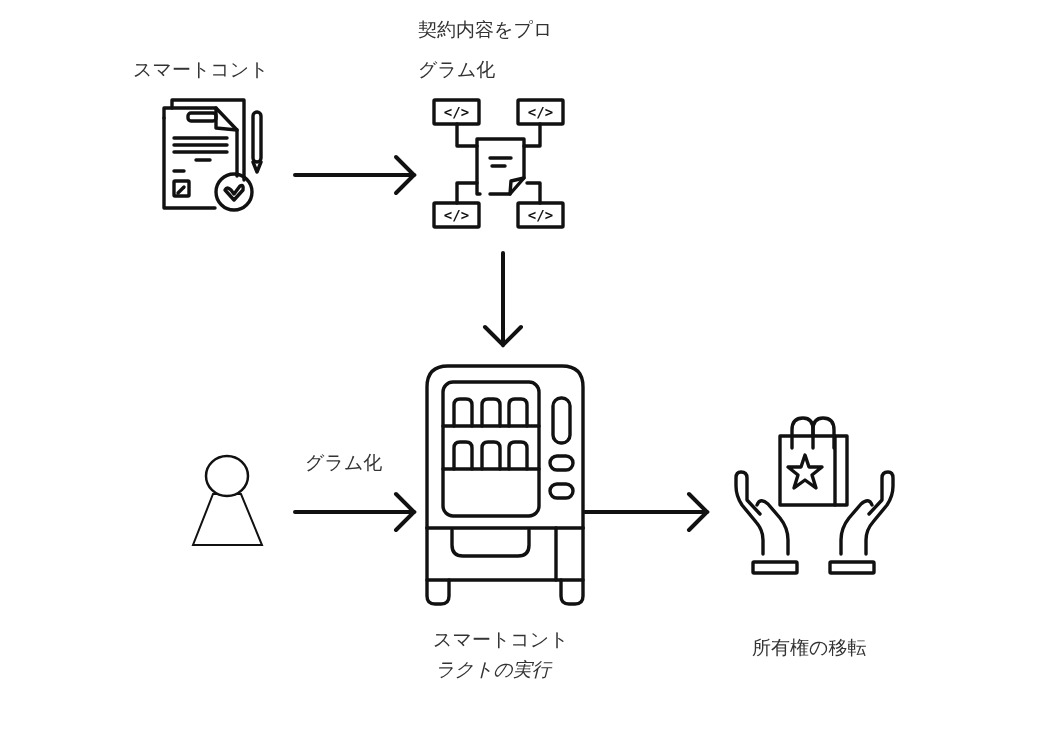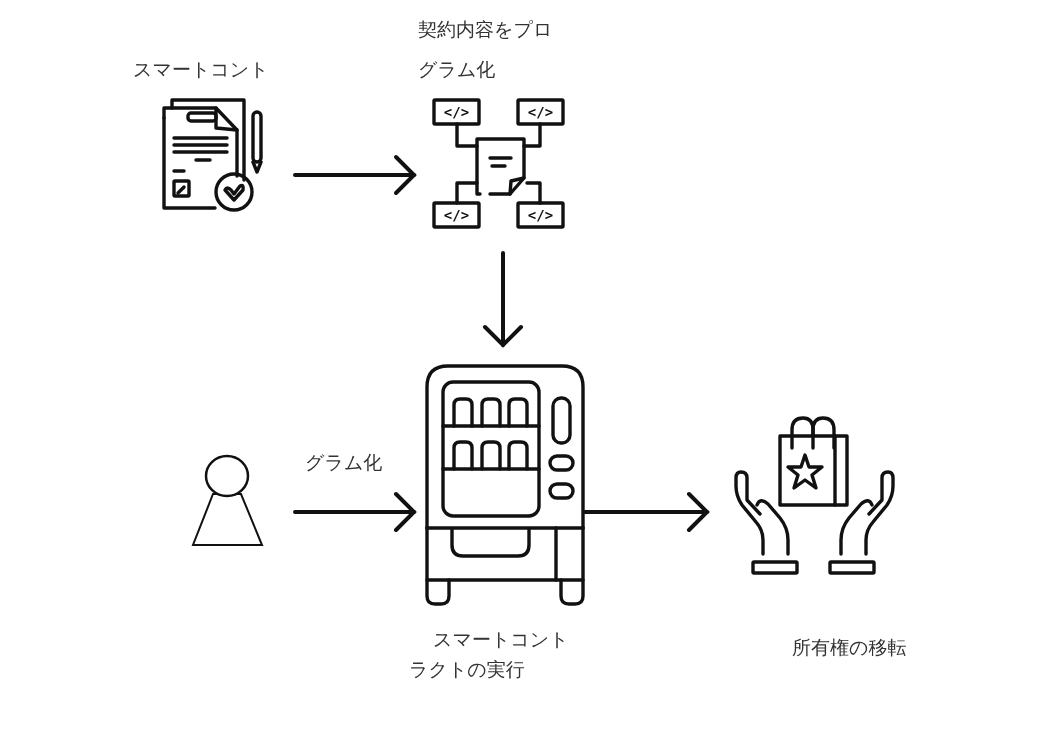--- a/index.html
+++ b/index.html
@@ -12,22 +12,22 @@
   .ctext { font-family: "DejaVu Sans Mono", "Liberation Mono", monospace; font-size: 14px; font-weight: bold; fill: #111111; }
 </style>
 </head>
 <body>
 
 <div class="label" style="left:133px; top:54px;">スマートコント</div>
 <div class="label" style="left:418px; top:14px;">契約内容をプロ</div>
 <div class="label" style="left:418px; top:54px;">グラム化</div>
 <div class="label" style="left:305px; top:447px;">グラム化</div>
 <div class="label" style="left:433px; top:624px;text-align:right;">スマートコント</div>
-<div class="label" style="left:409px; top:654px;">ラクトの実行</div>
-<div class="label" style="left:792px; top:632px;">所有権の移転</div>
+<div class="label" style="left:435px; top:654px;font-style:italic;">ラクトの実行</div>
+<div class="label" style="left:752px; top:632px;">所有権の移転</div>
 
 <svg class="canvas" width="1064" height="736" viewBox="0 0 1064 736">
 
   <g>
     <path class="s" d="M172 108 L172 100 L244 100 L244 180"></path>
     <path class="s" d="M164 118 L164 208 L215 208"></path>
     <path class="s" d="M164 118 L164 108 L216 108 L237 130 L237 176"></path>
     <path class="s" d="M216 108 L216 128 L237 130"></path>
     <rect class="s" x="188" y="113" width="28" height="8" rx="3"></rect>
     <line class="s" x1="174" y1="138" x2="227" y2="138"></line>

